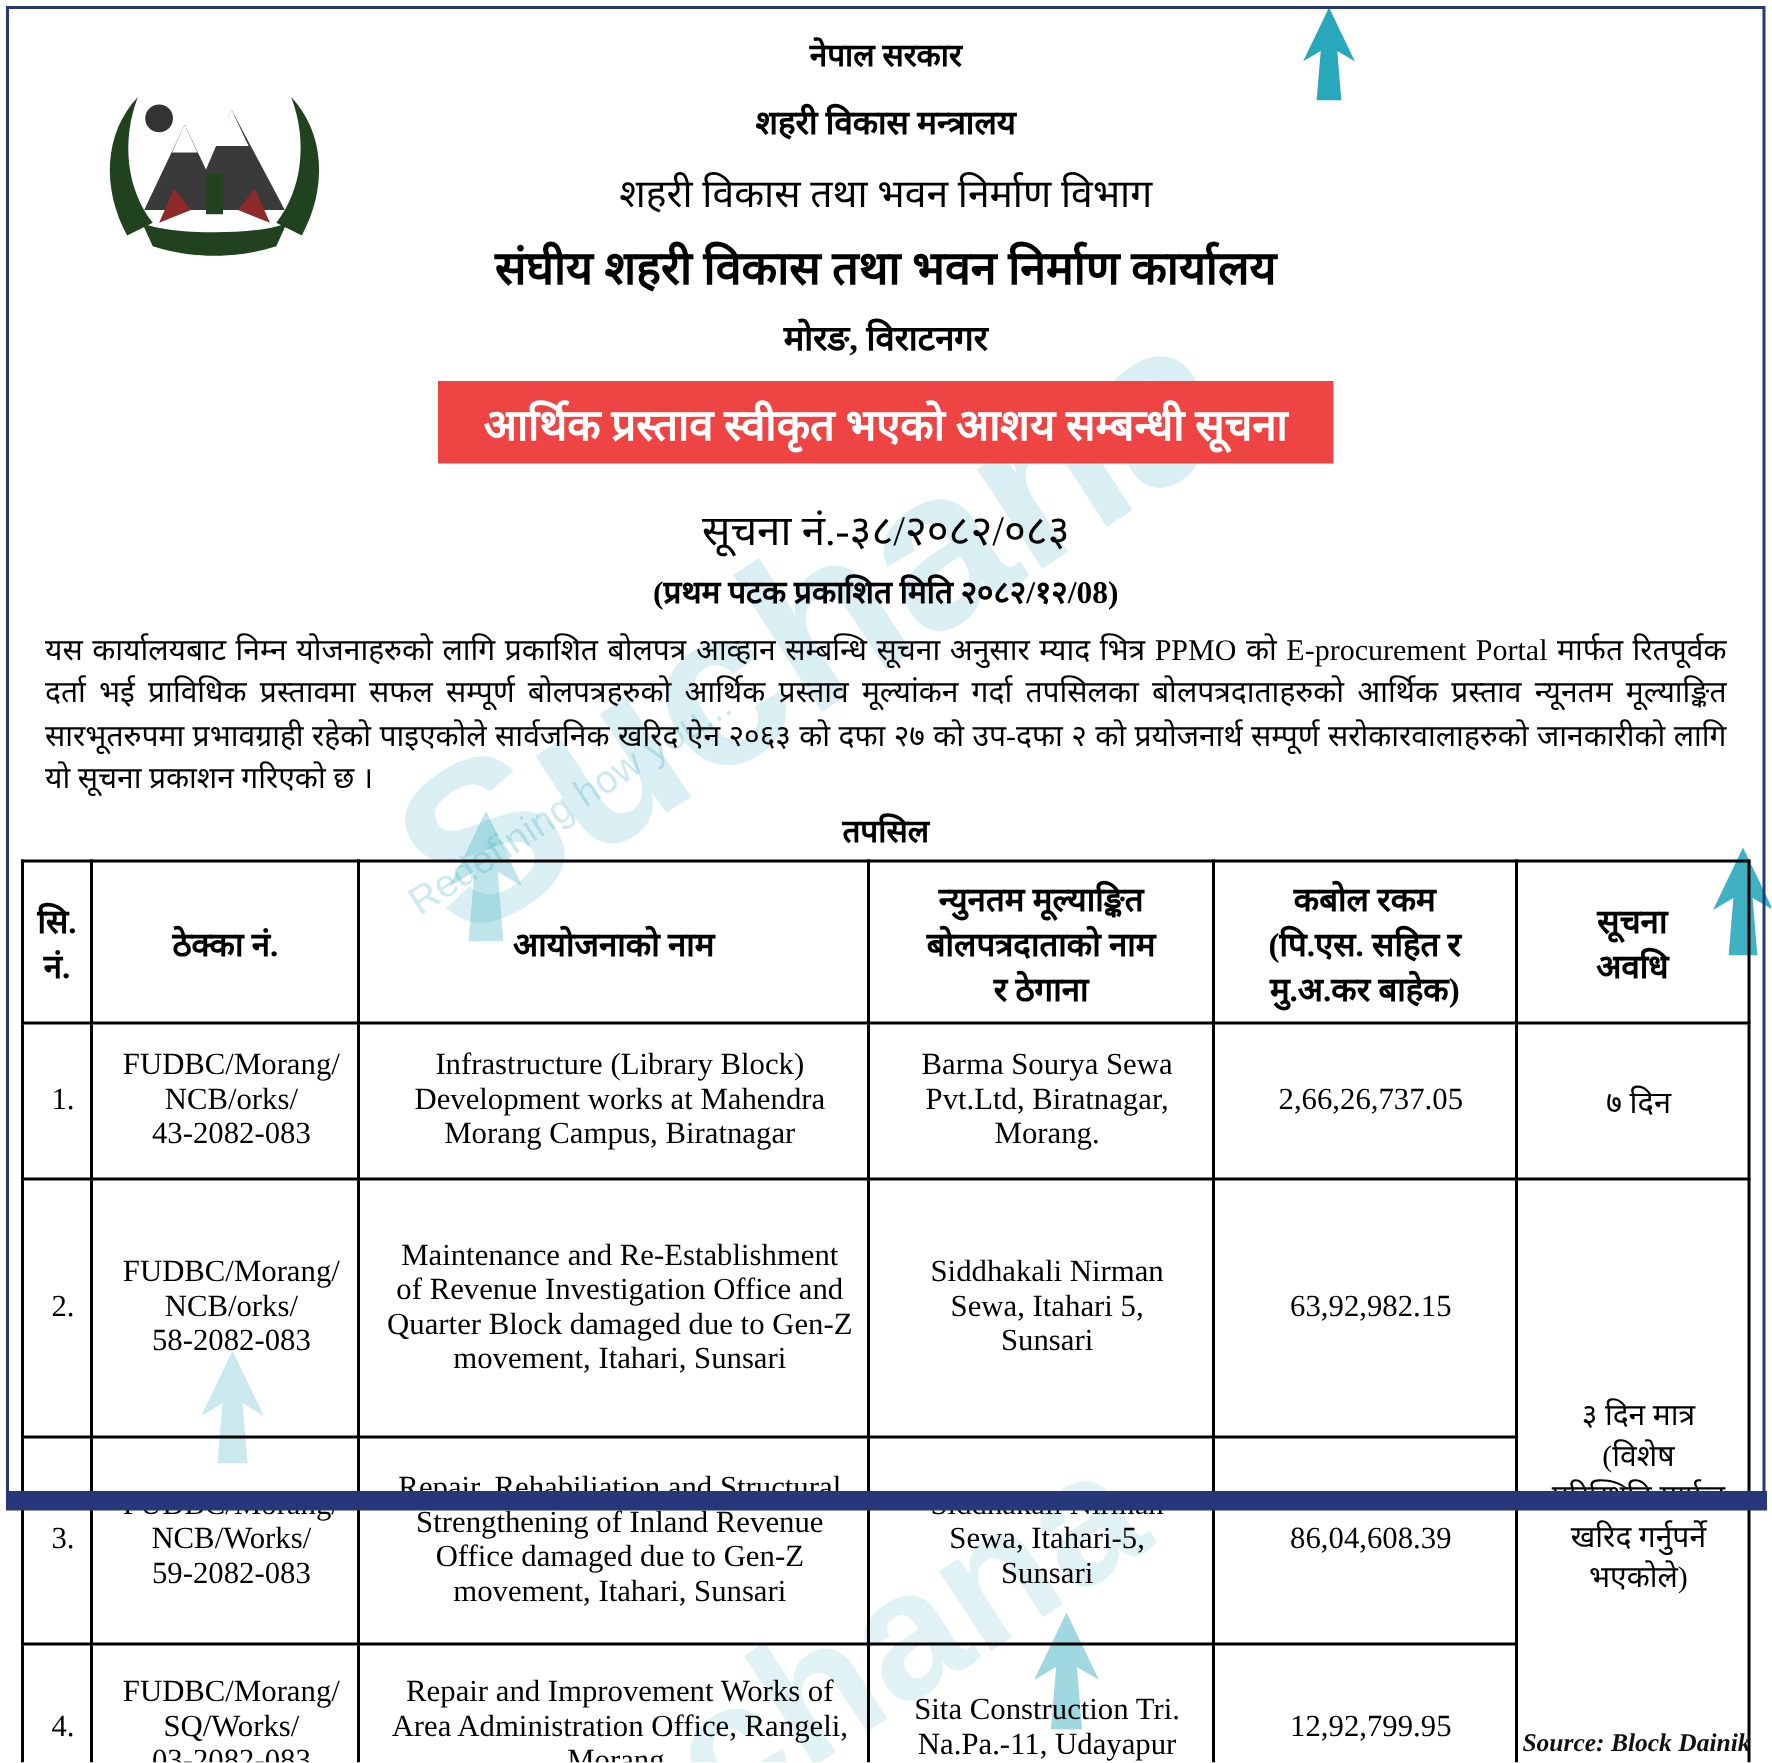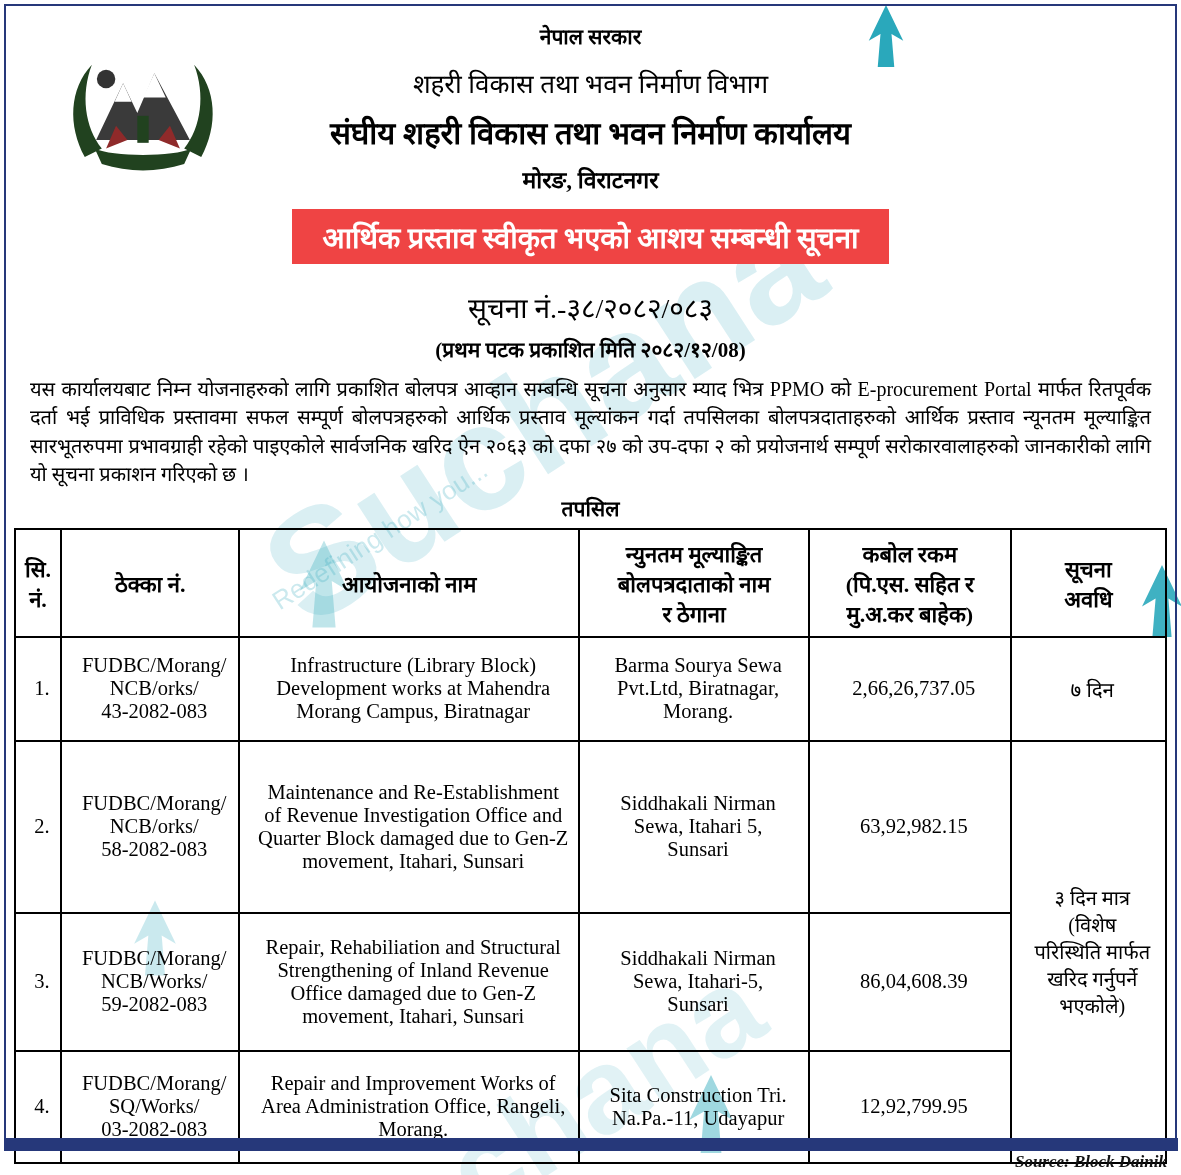--- a/index.html
+++ b/index.html
@@ -10,21 +10,21 @@
     position: relative;
     width: 1181px;
     height: 1175px;
     background: #ffffff;
     overflow: hidden;
   }
 
   .doc {
     position: absolute;
     left: 4px; top: 4px;
-    width: 1173px; height: 1146px;
+    width: 1173px; height: 1002px;
     border: 2.5px solid #26387a;
   }
 
   
   .watermark {
     position: absolute;
     transform: rotate(-33deg);
     color: rgba(70, 175, 195, 0.20);
     font-family: "Liberation Sans", sans-serif;
     font-weight: bold;
@@ -156,20 +156,21 @@
         <g fill="#8f2a2a">
           <path d="M72 118 L58 150 L88 138 Z"></path>
           <path d="M148 118 L162 150 L132 138 Z"></path>
         </g>
         <rect x="102" y="104" width="16" height="38" fill="#21421f"></rect>
       </svg>
     </div>
 
     <div class="header">
       <div class="h1">नेपाल सरकार</div>
+      <div class="h2">शहरी विकास मन्त्रालय</div>
       <div class="h3">शहरी विकास तथा भवन निर्माण विभाग</div>
       <div class="h4">संघीय शहरी विकास तथा भवन निर्माण कार्यालय</div>
       <div class="h5">मोरङ, विराटनगर</div>
       <div>
         <div class="banner">आर्थिक प्रस्ताव स्वीकृत भएको आशय सम्बन्धी सूचना</div>
       </div>
       <div class="notice-no">सूचना नं.-३८/२०८२/०८३</div>
       <div class="published">(प्रथम पटक प्रकाशित मिति २०८२/१२/08)</div>
     </div>
 

